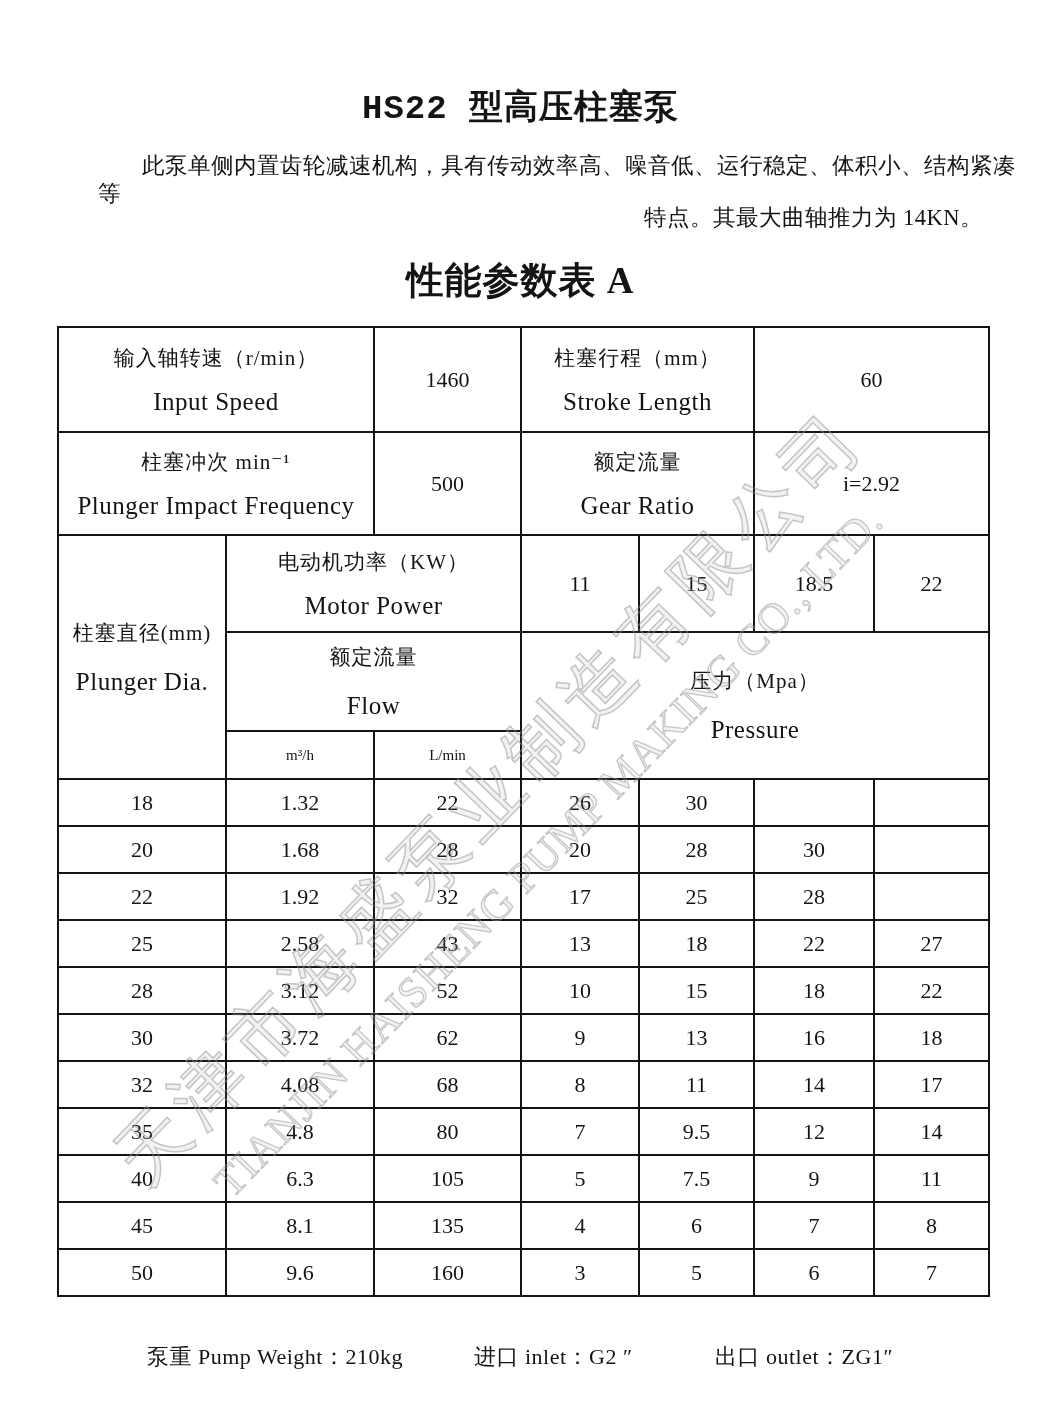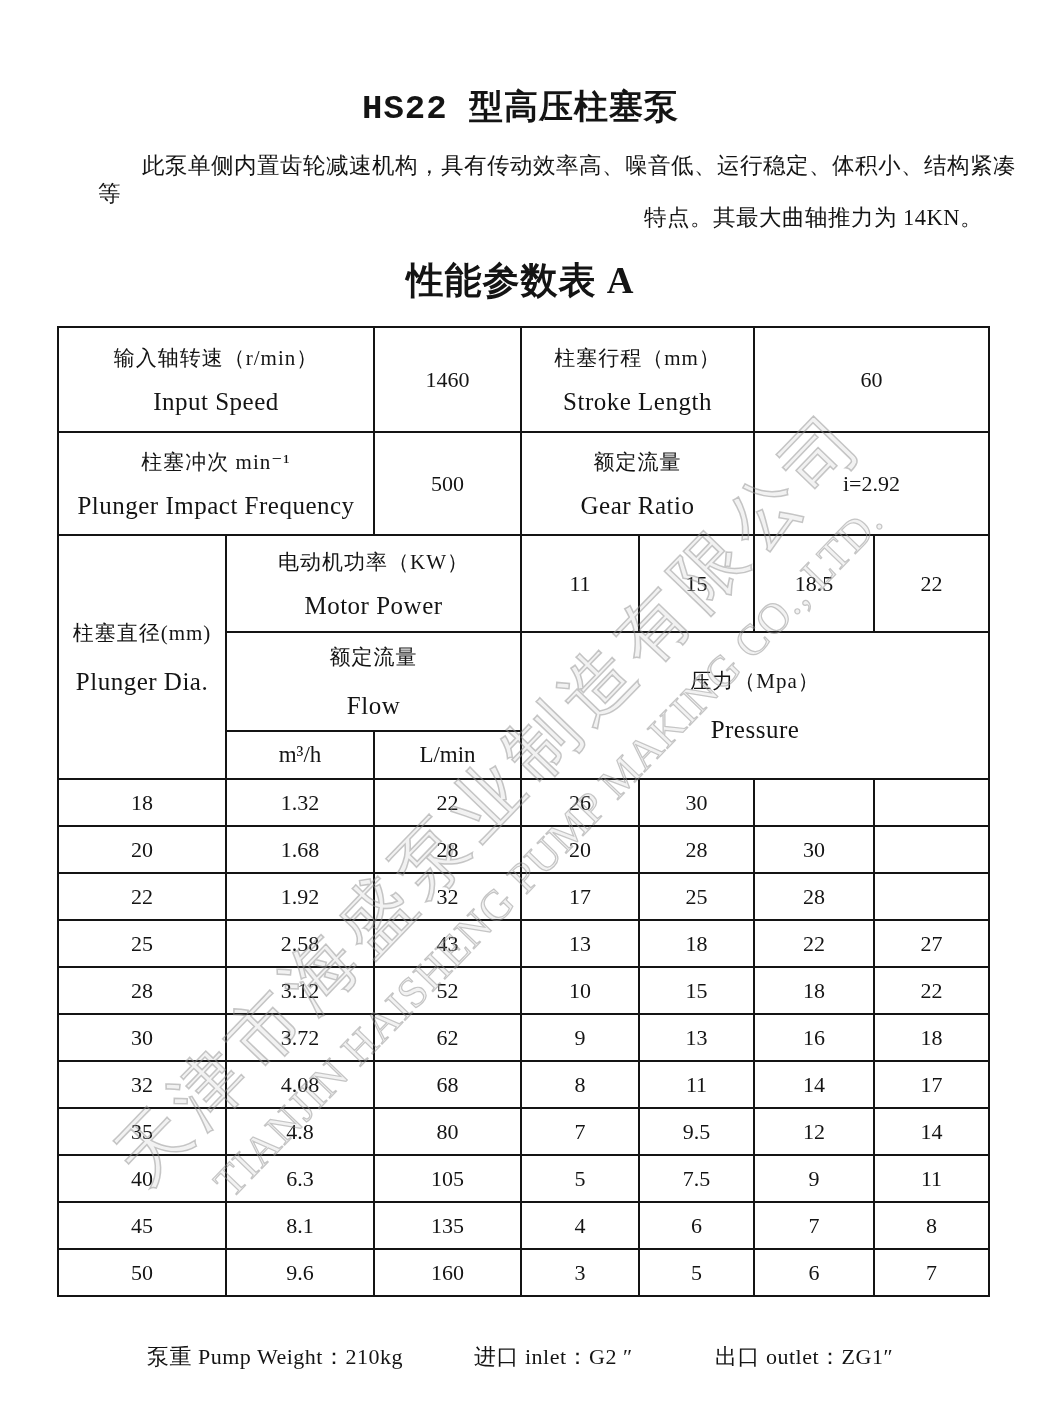--- a/index.html
+++ b/index.html
@@ -101,21 +101,21 @@
     line-height:25px;
     margin-bottom:19px;
   }
   .hcell .en{
     font-size:25px;
     letter-spacing:0.5px;
     line-height:24px;
   }
   td.tall .zh{ margin-bottom:24px; }
   td.flow-offset{ padding-top:13px; }
-  td.unit-cell{ font-size:23px; }
+  td.unit-cell{ font-size:15px; }
   
   .footer{
     position:absolute;
     left:0; top:1342px; width:1026px; height:30px;
     font-size:22px;
     letter-spacing:0.5px;
     z-index:2;
   }
   .footer span{ position:absolute; white-space:nowrap; }
   .footer .f1{ left:147px; }

